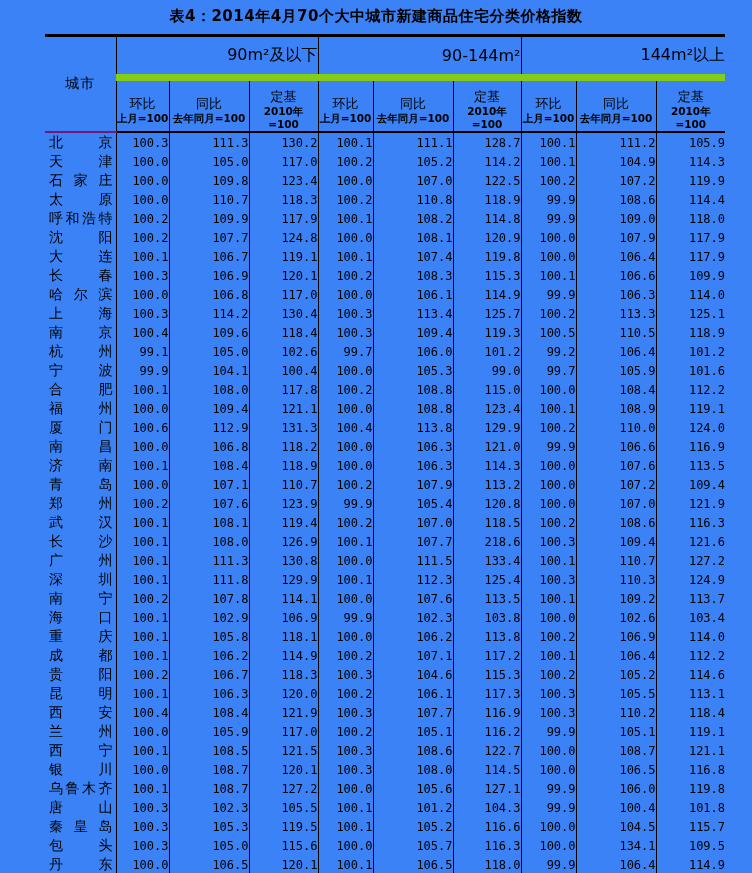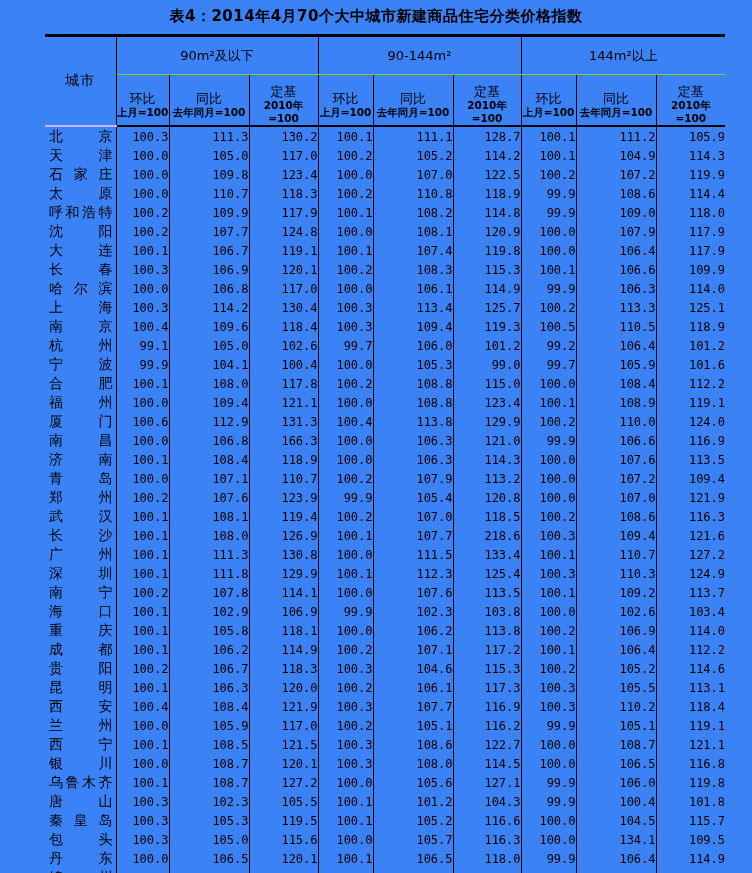--- a/index.html
+++ b/index.html
@@ -41,38 +41,39 @@
     font-weight: normal;
     vertical-align: middle;
   }
   table.price-table .last {
     border-right: none;
   }
   th.city-h {
     font-size: 14px;
     text-align: center;
     letter-spacing: 1px;
-    border-bottom: 2px solid #c4b5fd;
+    border-bottom: 2px solid #701a75;
   }
   th.group-h {
     height: 37px;
-    font-size: 13px;
-    text-align: center;
-    border-bottom: 1px solid #84cc16;
+    font-size: 16px;
+    text-align: right;
+    border-bottom: 7px solid #84cc16;
   }
   th.sub-h {
     height: 30px;
     text-align: center;
     border-bottom: 2px solid #000;
   }
   .sub-label {
     display: block;
     font-size: 13px;
     line-height: 15px;
     padding-top: 9px;
+    font-family: Liberation Mono, monospace;
   }
   .sub-base {
     display: block;
     font-size: 10.5px;
     line-height: 13px;
     font-weight: bold;
   }
   td.city {
     height: 19px;
     font-size: 14px;
@@ -435,21 +436,21 @@
         </tr>
         <tr>
           <td class="city">
             <div class="city-in">
               <span>南</span>
               <span>昌</span>
             </div>
           </td>
           <td class="num">100.0</td>
           <td class="num">106.8</td>
-          <td class="num">166.3</td>
+          <td class="num">118.2</td>
           <td class="num">100.0</td>
           <td class="num">106.3</td>
           <td class="num">121.0</td>
           <td class="num">99.9</td>
           <td class="num">106.6</td>
           <td class="num last">116.9</td>
         </tr>
         <tr>
           <td class="city">
             <div class="city-in">

